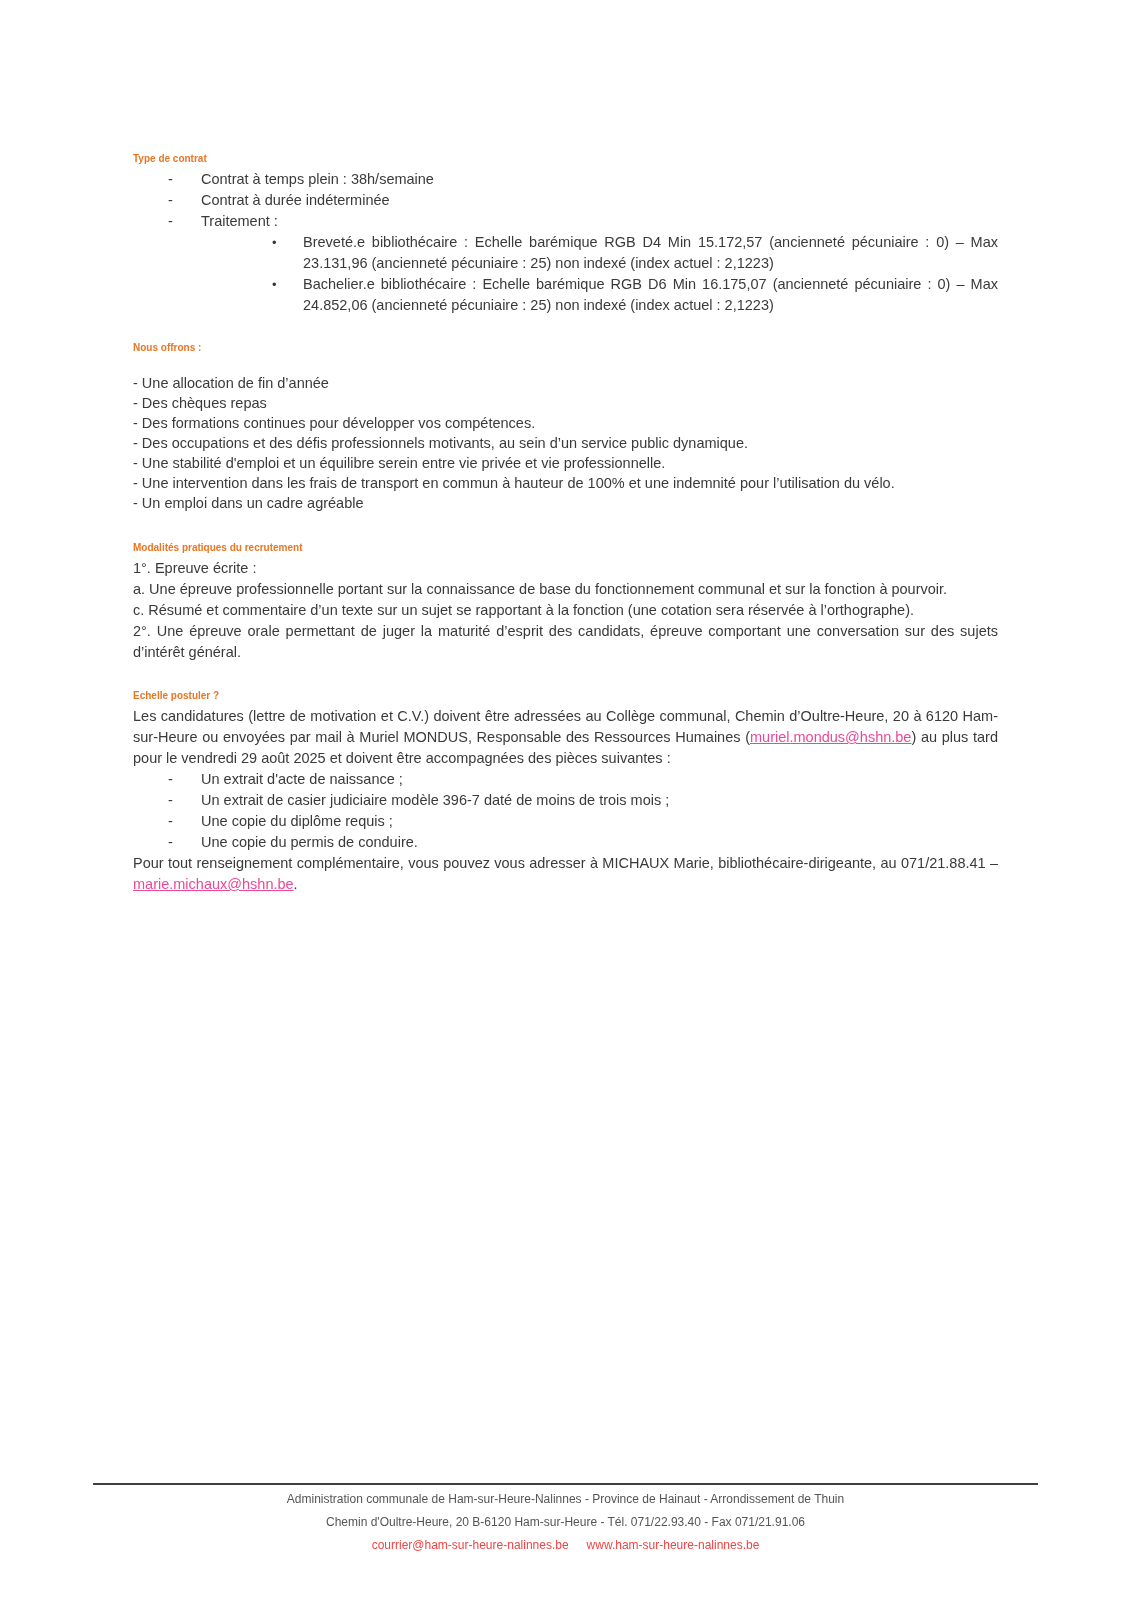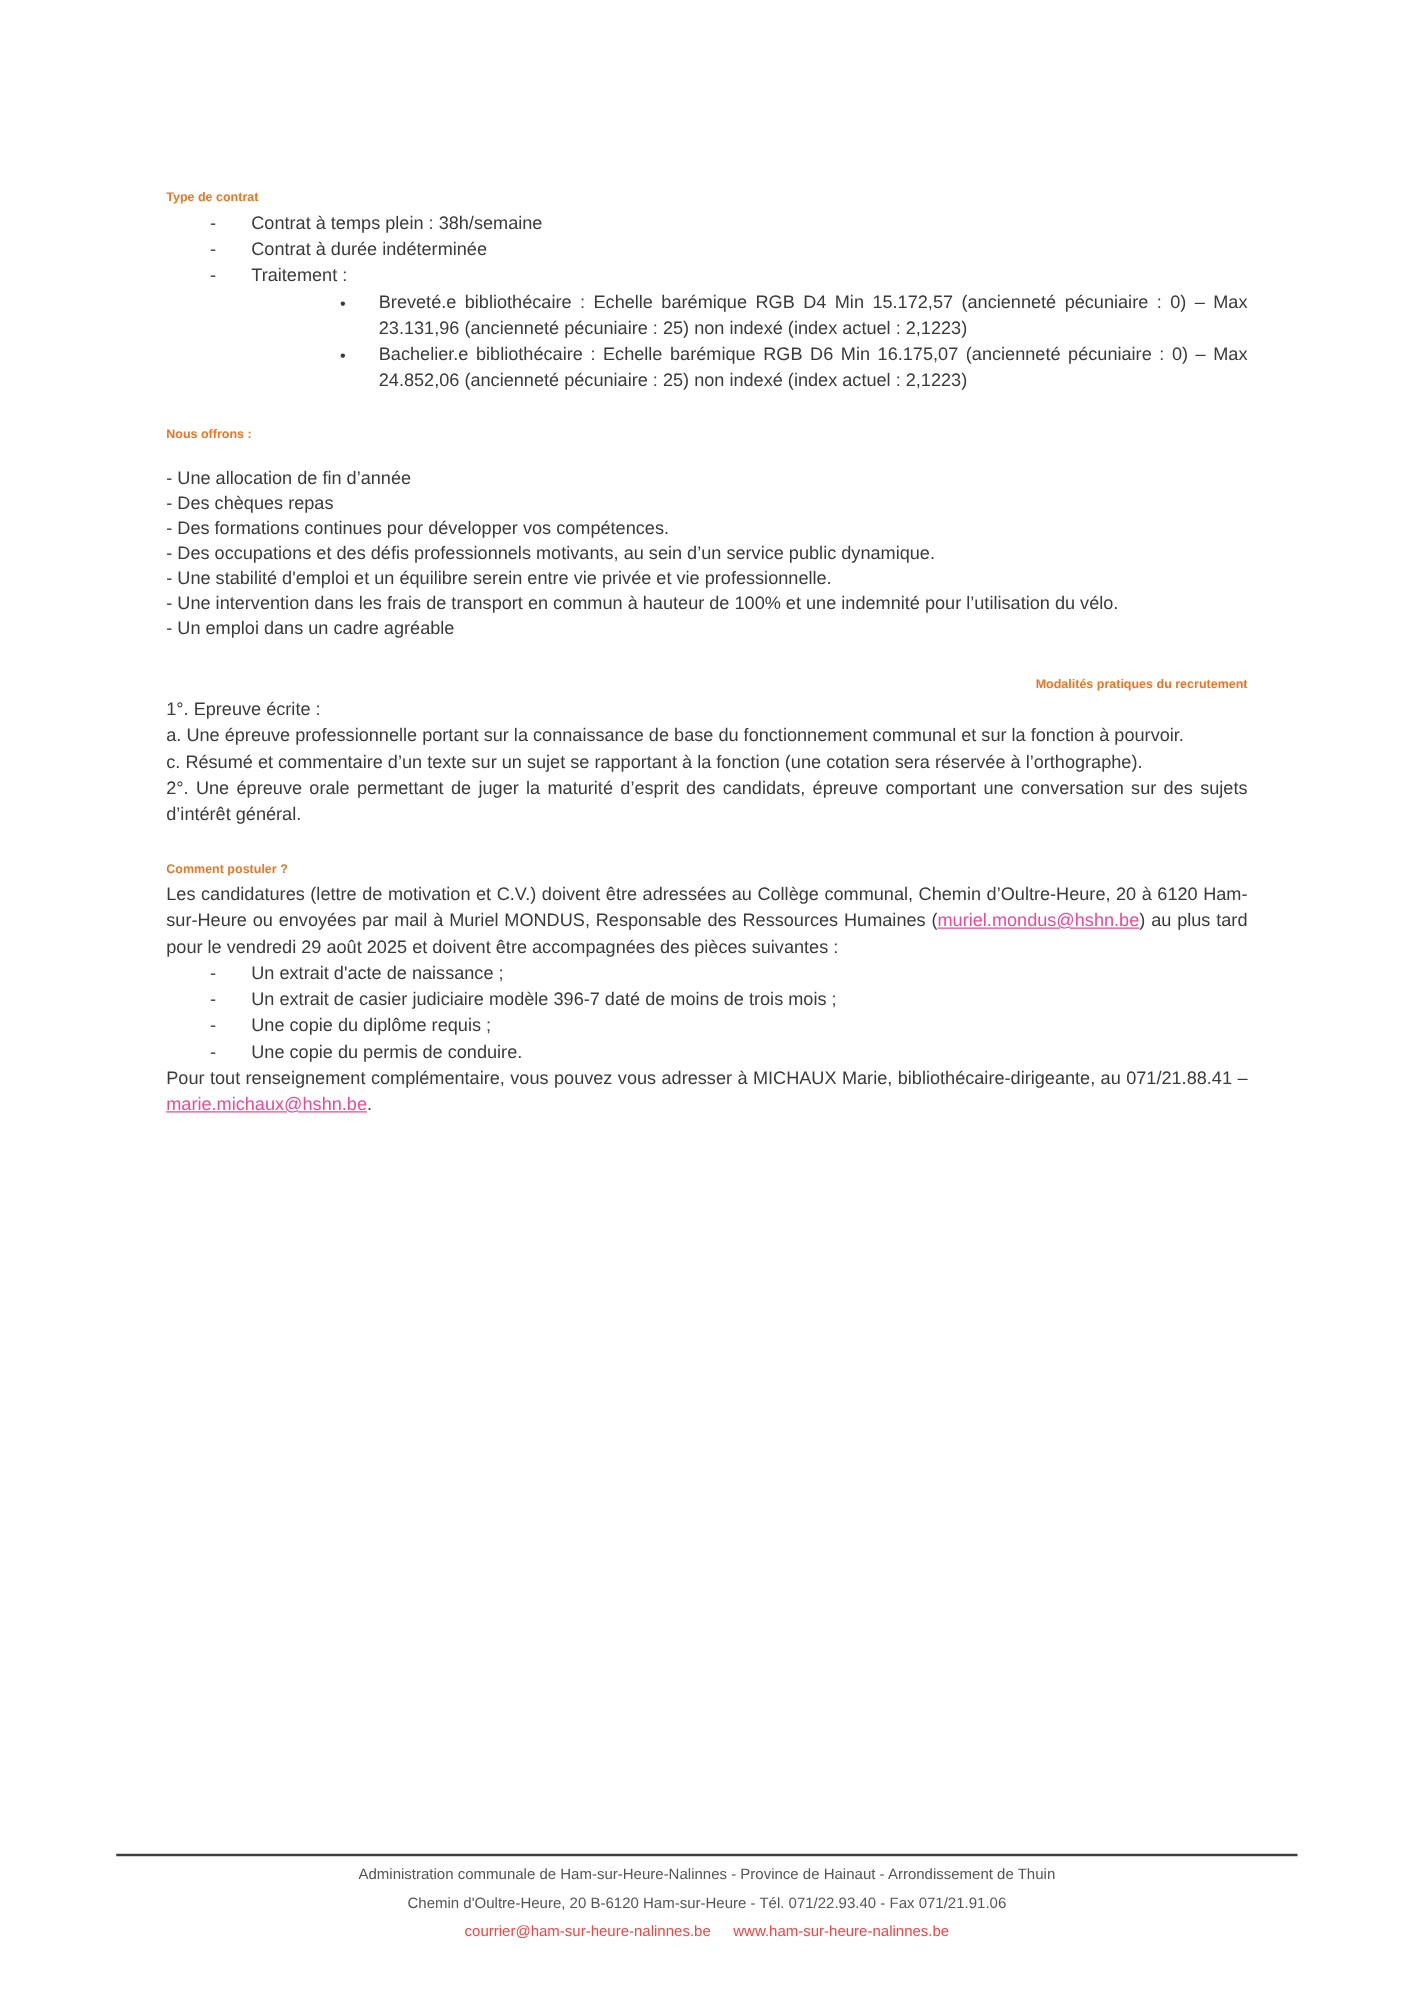--- a/index.html
+++ b/index.html
@@ -4,21 +4,21 @@
 <style>
   html,body { margin:0; padding:0; background:#ffffff; }
   .page {
     position:relative; width:1131px; height:1600px; background:#ffffff;
     font-family:"Liberation Sans", sans-serif; color:#3a3a3a; overflow:hidden;
   }
   .content { position:absolute; left:133px; top:148px; width:865px; font-size:14.5px; line-height:21px; }
   .sec-h { margin:0; font-size:10px; line-height:21px; font-weight:bold; color:#e87624; }
   .mt8  { margin-top:8px; }  .mt15 { margin-top:15px; } .mt19 { margin-top:19px; }
   .mt20 { margin-top:20px; } .mt21 { margin-top:21px; } .mt22 { margin-top:22px; }
-  .mt24 { margin-top:24px;text-align:right; }
+  .mt24 { margin-top:24px; }
   ul.plain { list-style:none; margin:0; padding:0; }
   ul.plain li { position:relative; padding-left:68px; margin:0; }
   ul.plain li .marker { position:absolute; left:35px; top:0; }
   ul.sub li { padding-left:170px; text-align:justify; }
   ul.sub li .marker { left:139px; font-size:13px; }
   .offers p { margin:0; line-height:20px; }
   p.body { margin:0; }
   .just { text-align:justify; }
   .indent68 { margin-left:68px; }
   a.blue-link { color:#ec4899; text-decoration:underline; cursor:pointer; }
@@ -60,21 +60,21 @@
       <p>- Un emploi dans un cadre agréable</p>
     </div>
 
     <h2 class="sec-h mt24">Modalités pratiques du recrutement</h2>
 
     <p class="body mt20">1°. Epreuve écrite :</p>
     <p class="body just indent68">a. Une épreuve professionnelle portant sur la connaissance de base du fonctionnement communal et sur la fonction à pourvoir.</p>
     <p class="body just indent68">c. Résumé et commentaire d’un texte sur un sujet se rapportant à la fonction (une cotation sera réservée à l’orthographe).</p>
     <p class="body just mt15">2°. Une épreuve orale permettant de juger la maturité d’esprit des candidats, épreuve comportant une conversation sur des sujets d’intérêt général.</p>
 
-    <h2 class="sec-h mt22">Comment postuler ?</h2>
+    <h2 class="sec-h mt22">Echelle postuler ?</h2>
 
     <p class="body just mt15"><span>Les candidatures (lettre de motivation et C.V.) doivent être adressées au Collège communal, Chemin d’Oultre-Heure, 20 à 6120 Ham-sur-Heure ou envoyées par mail à Muriel MONDUS, Responsable des Ressources Humaines (</span><a class="blue-link">muriel.mondus@hshn.be</a><span>) au plus tard pour le vendredi 29 août 2025 et doivent être accompagnées des pièces suivantes :</span></p>
 
     <ul class="plain">
       <li><span class="marker">-</span><span>Un extrait d'acte de naissance ;</span></li>
       <li><span class="marker">-</span><span>Un extrait de casier judiciaire modèle 396-7 daté de moins de trois mois ;</span></li>
       <li><span class="marker">-</span><span>Une copie du diplôme requis ;</span></li>
       <li><span class="marker">-</span><span>Une copie du permis de conduire.</span></li>
     </ul>
 

